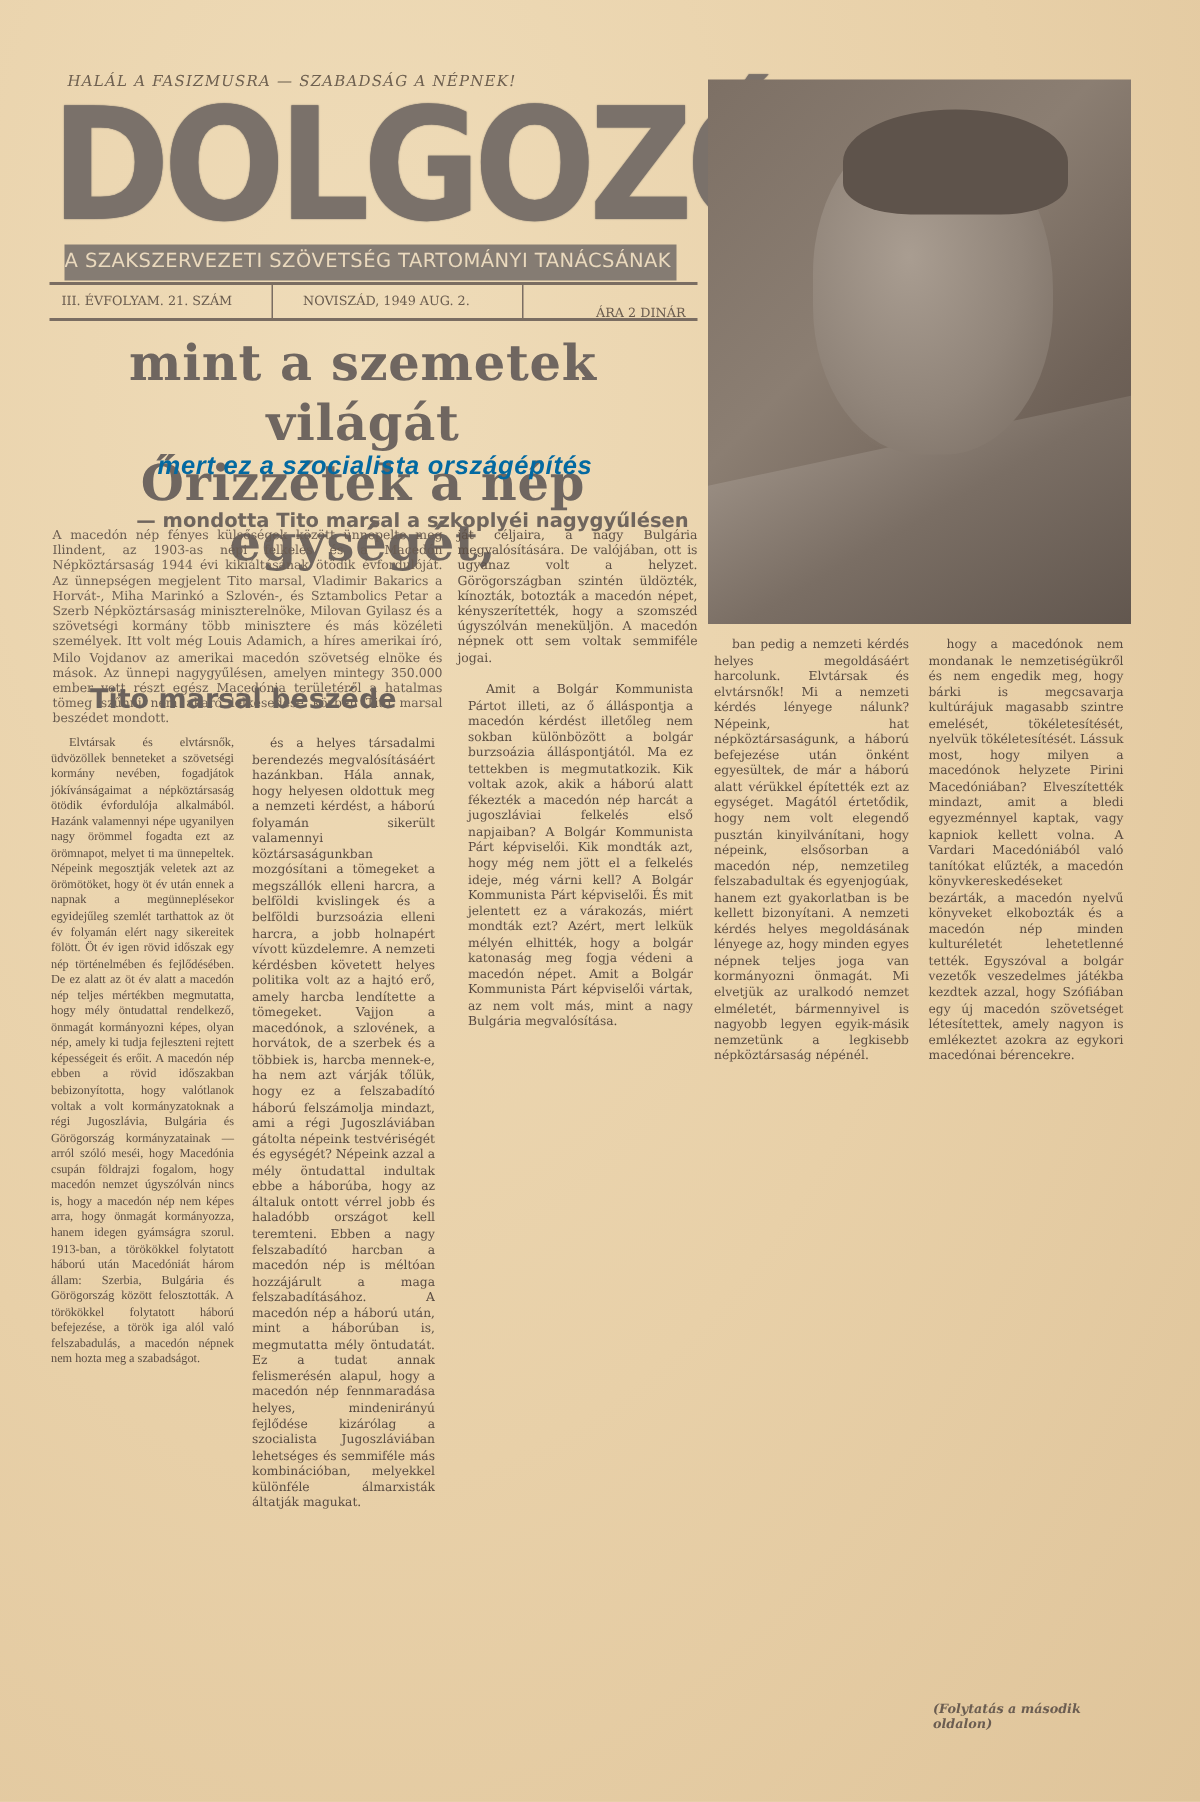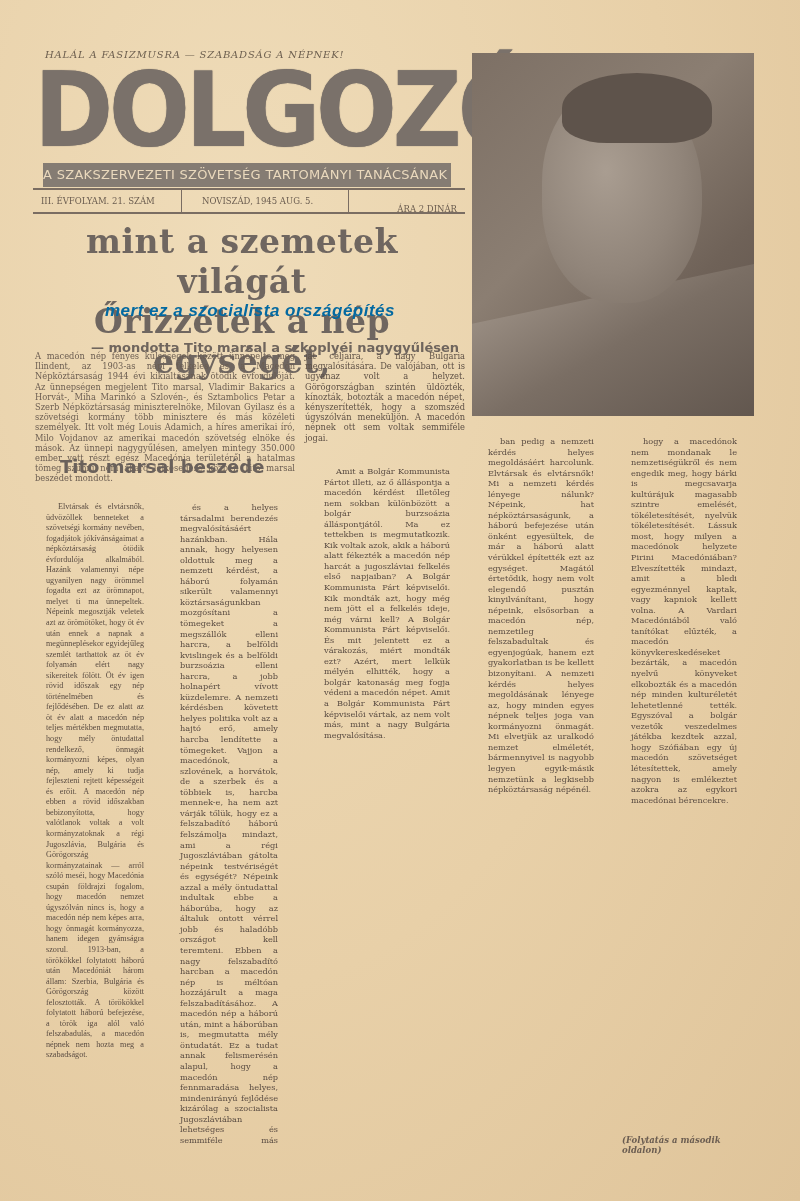--- a/index.html
+++ b/index.html
@@ -89,41 +89,41 @@
   }
   .subtitle2 {
     position:absolute; left:60px; top:456px; width:230px; text-align:left;
     font-family:"DejaVu Sans", sans-serif; font-weight:bold; font-size:18px; color:#6a615b;
   }
   .col {
     position:absolute; top:486px; width:130px;
     font-size:8.2px; line-height:10.55px; text-align:justify; color:#5a4c42;
     overflow:hidden;
   }
-  .col p { margin:16px; text-indent:12px; }
+  .col p { margin:4px; text-indent:12px; }
   .c1 { left:30px; height:660px;font-family:Liberation Serif, serif; }
   .c2 { left:164px; height:660px; }
   .c3 { left:308px; top:450px; height:716px; width:158px; }
   .c4 { left:472px; top:420px; height:725px; width:138px; }
   .c5 { left:615px; top:420px; height:700px; width:138px; }
   .cont {
     position:absolute; left:622px; top:1135px; width:130px; text-align:left;
     font-size:8.5px; font-style:italic; font-weight:bold; color:#6b5d51;
   }
 </style>
 </head>
 <body>
 
 <div class="page">
   <div class="slogan">HALÁL A FASIZMUSRA — SZABADSÁG A NÉPNEK!</div>
   <div class="logo">DOLGOZÓK</div>
   <div class="subbanner">A SZAKSZERVEZETI SZÖVETSÉG TARTOMÁNYI TANÁCSÁNAK LAPJA</div>
   <div class="dateline">
     <div class="dl1">III. ÉVFOLYAM. 21. SZÁM</div>
-    <div class="dl2">NOVISZÁD, 1945 AUG. 5.</div>
+    <div class="dl2">NOVISZÁD, 1949 AUG. 2.</div>
     <div class="dl3">ÁRA 2 DINÁR</div>
   </div>
 
   <div class="photo">
     <div class="coat"></div>
     <div class="head"></div>
     <div class="hair"></div>
   </div>
 
   <div class="headline">

